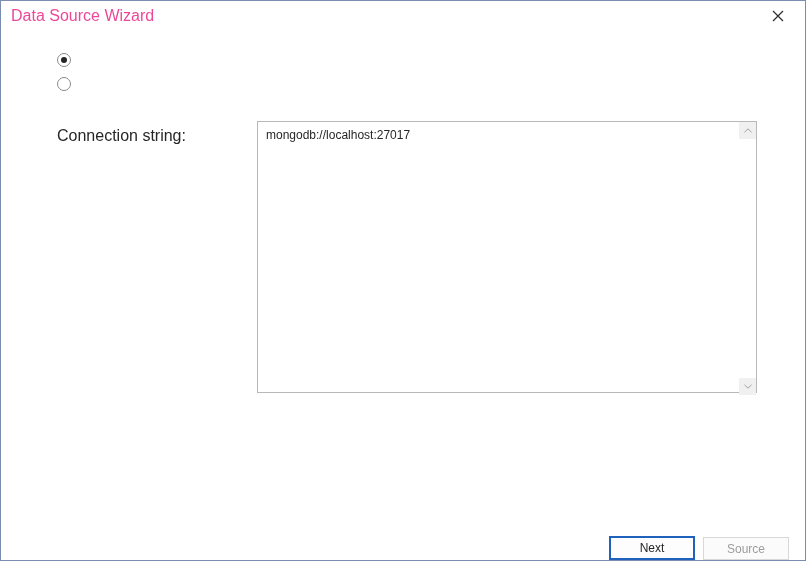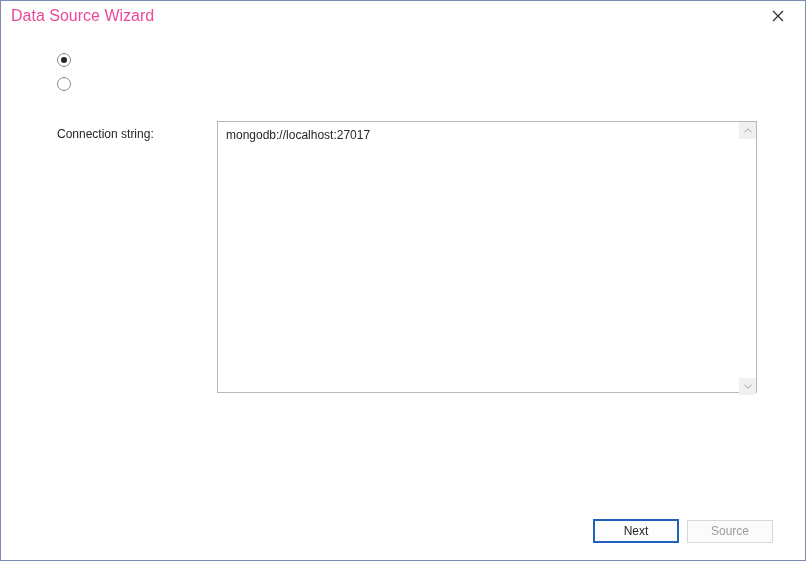--- a/index.html
+++ b/index.html
@@ -90,26 +90,27 @@
       background: #262626;
     }
     .radio-label { font-size: 12px; }
     .form-row {
       display: flex;
       align-items: flex-start;
       gap: 10px;
     }
     .form-label {
       width: 150px;
-      font-size: 12px;
+      font-size: 16px;
       padding-top: 6px;
     }
     .textarea-wrap {
       flex: 1;
       position: relative;
+      margin-left: 40px;
     }
     .textarea {
       width: 100%;
       height: 272px;
       border: 1px solid #b8b8b8;
       padding: 6px 24px 6px 8px;
       font-family: "Segoe UI", Tahoma, Arial, sans-serif;
       font-size: 12px;
       resize: none;
       outline: none;
@@ -125,23 +126,23 @@
       display: flex;
       align-items: center;
       justify-content: center;
     }
     .scroll-btn.up { top: 1px; }
     .scroll-btn.down { bottom: 1px; }
     .scroll-btn svg { width: 8px; height: 5px; }
     .footer {
       height: 58px;
       display: flex;
-      align-items: center;
+      align-items: flex-end;
       justify-content: flex-end;
-      padding-right: 32px;
+      padding-right: 16px;
       gap: 8px;
     }
     .btn {
       width: 86px;
       height: 23px;
       font-size: 12px;
       font-family: inherit;
       cursor: pointer;
       background: #fdfdfd;
       border: 1px solid #ababab;

